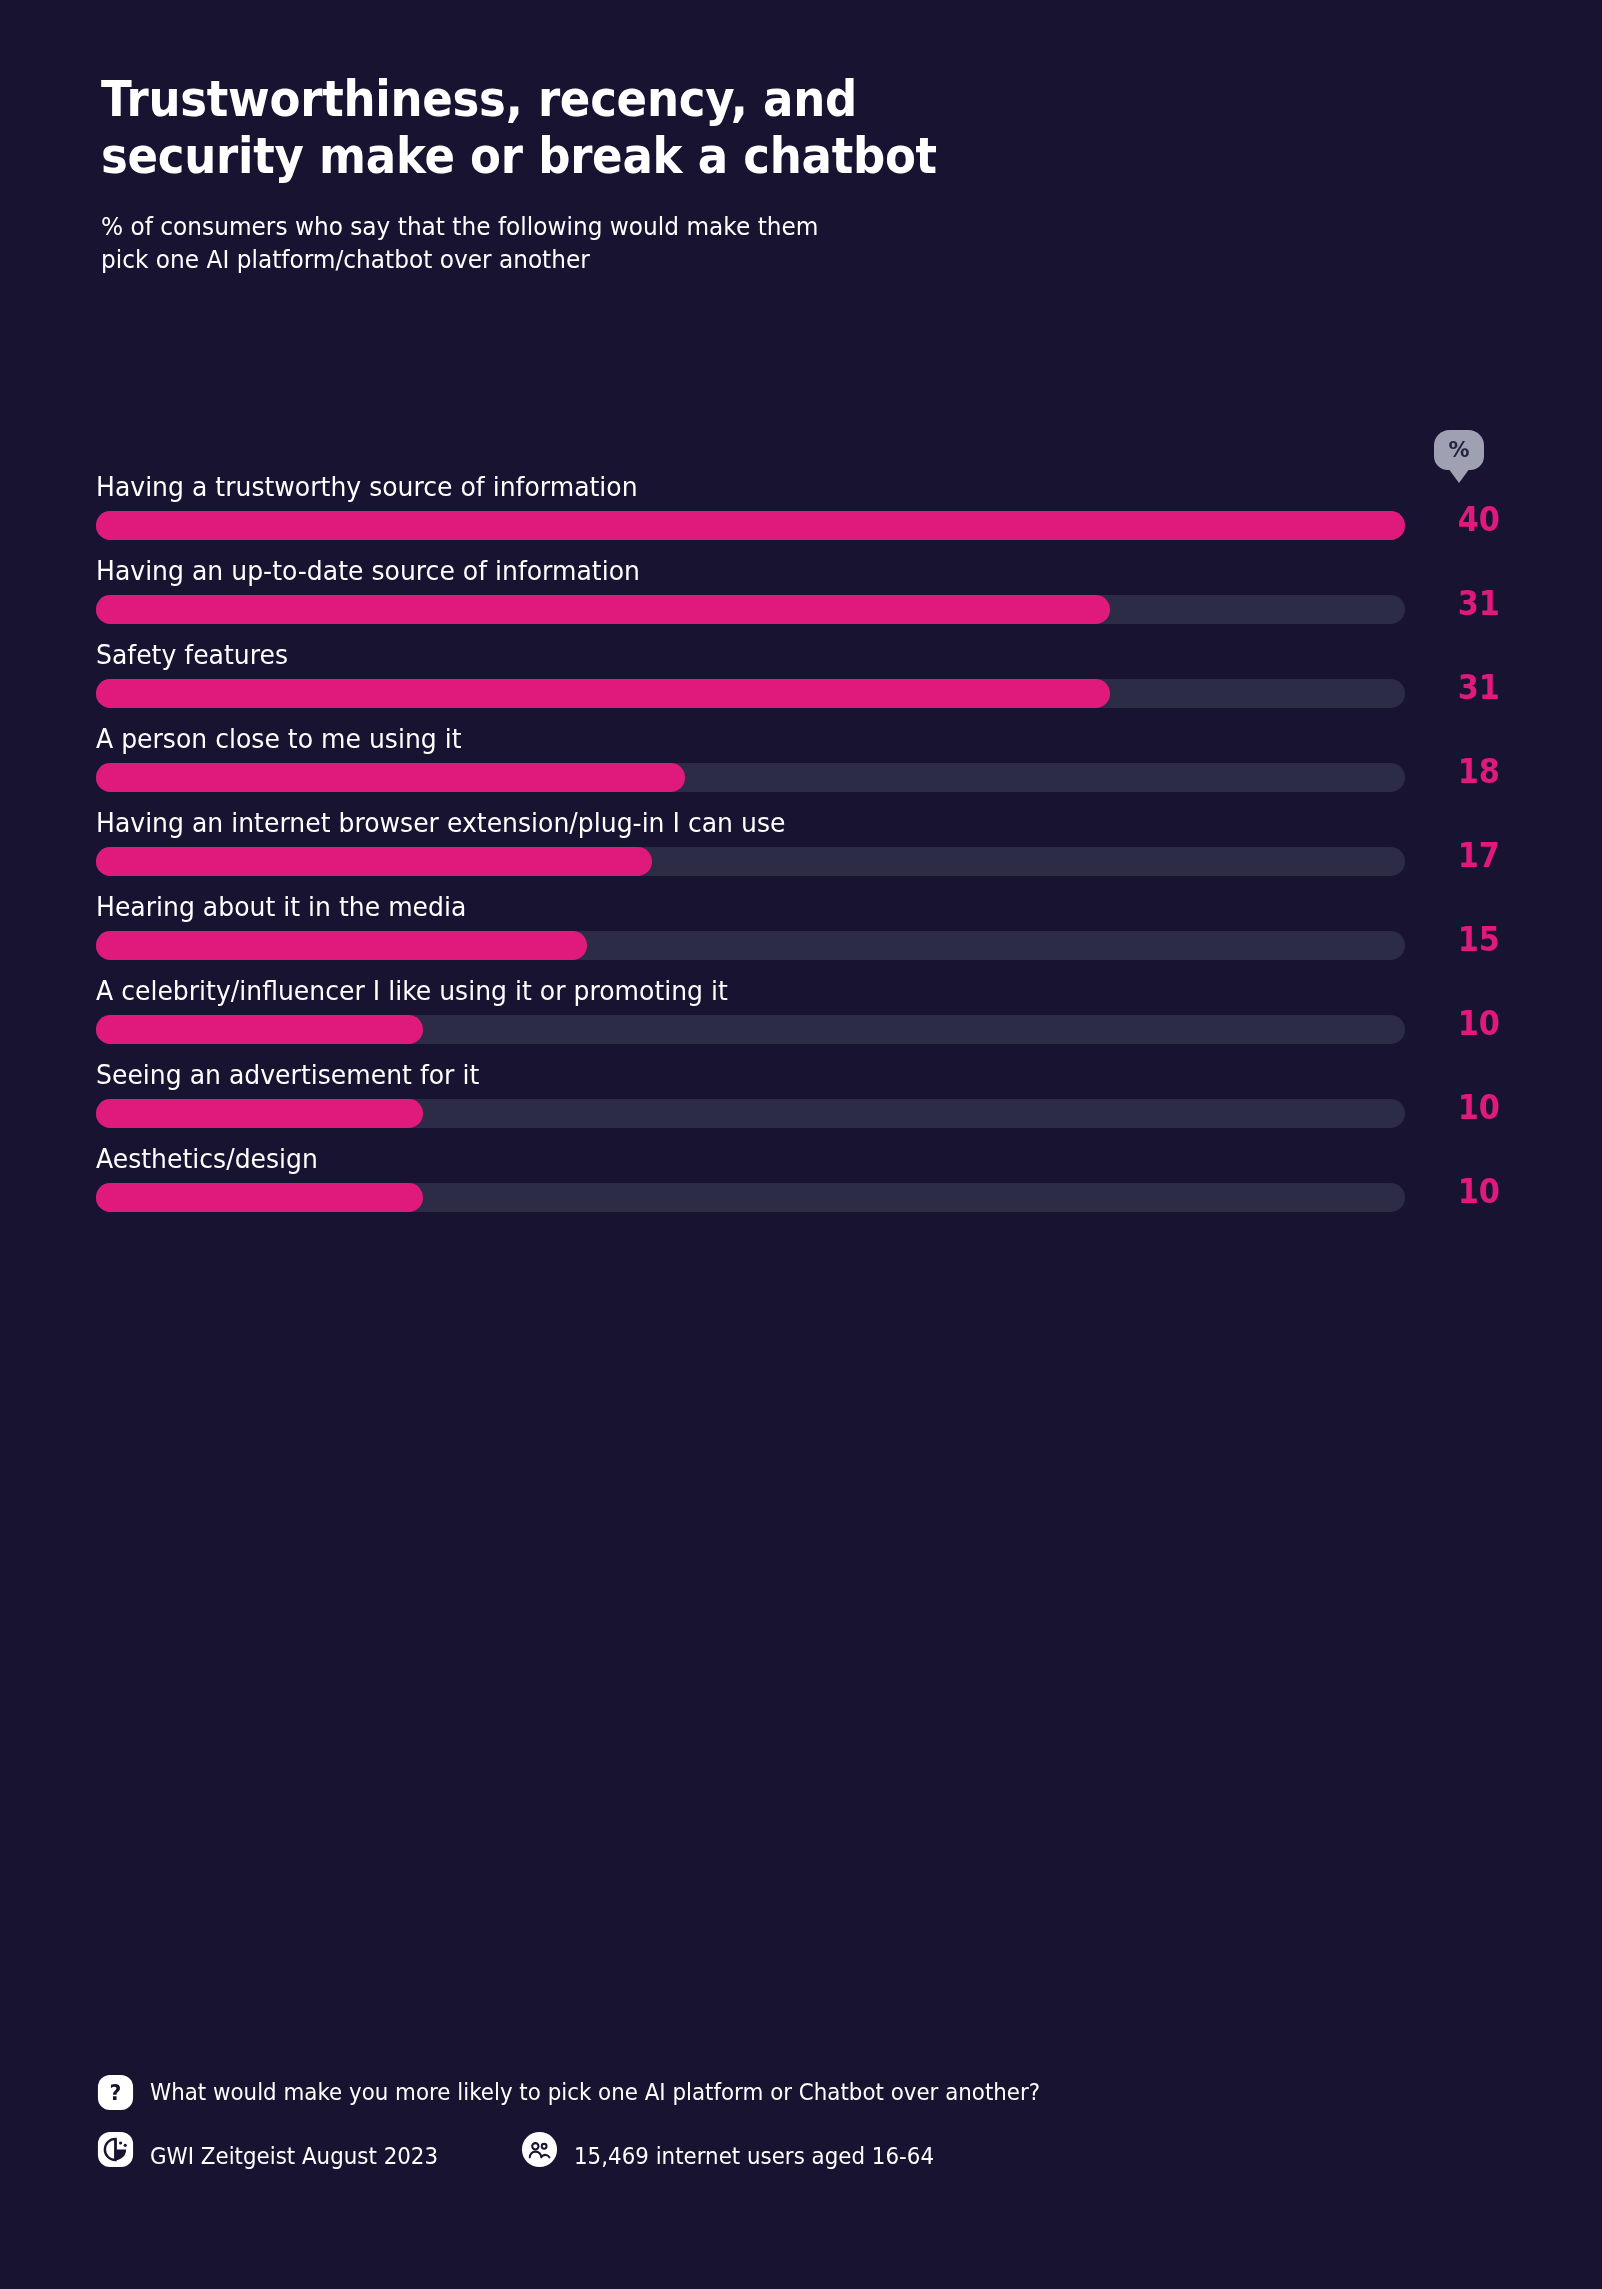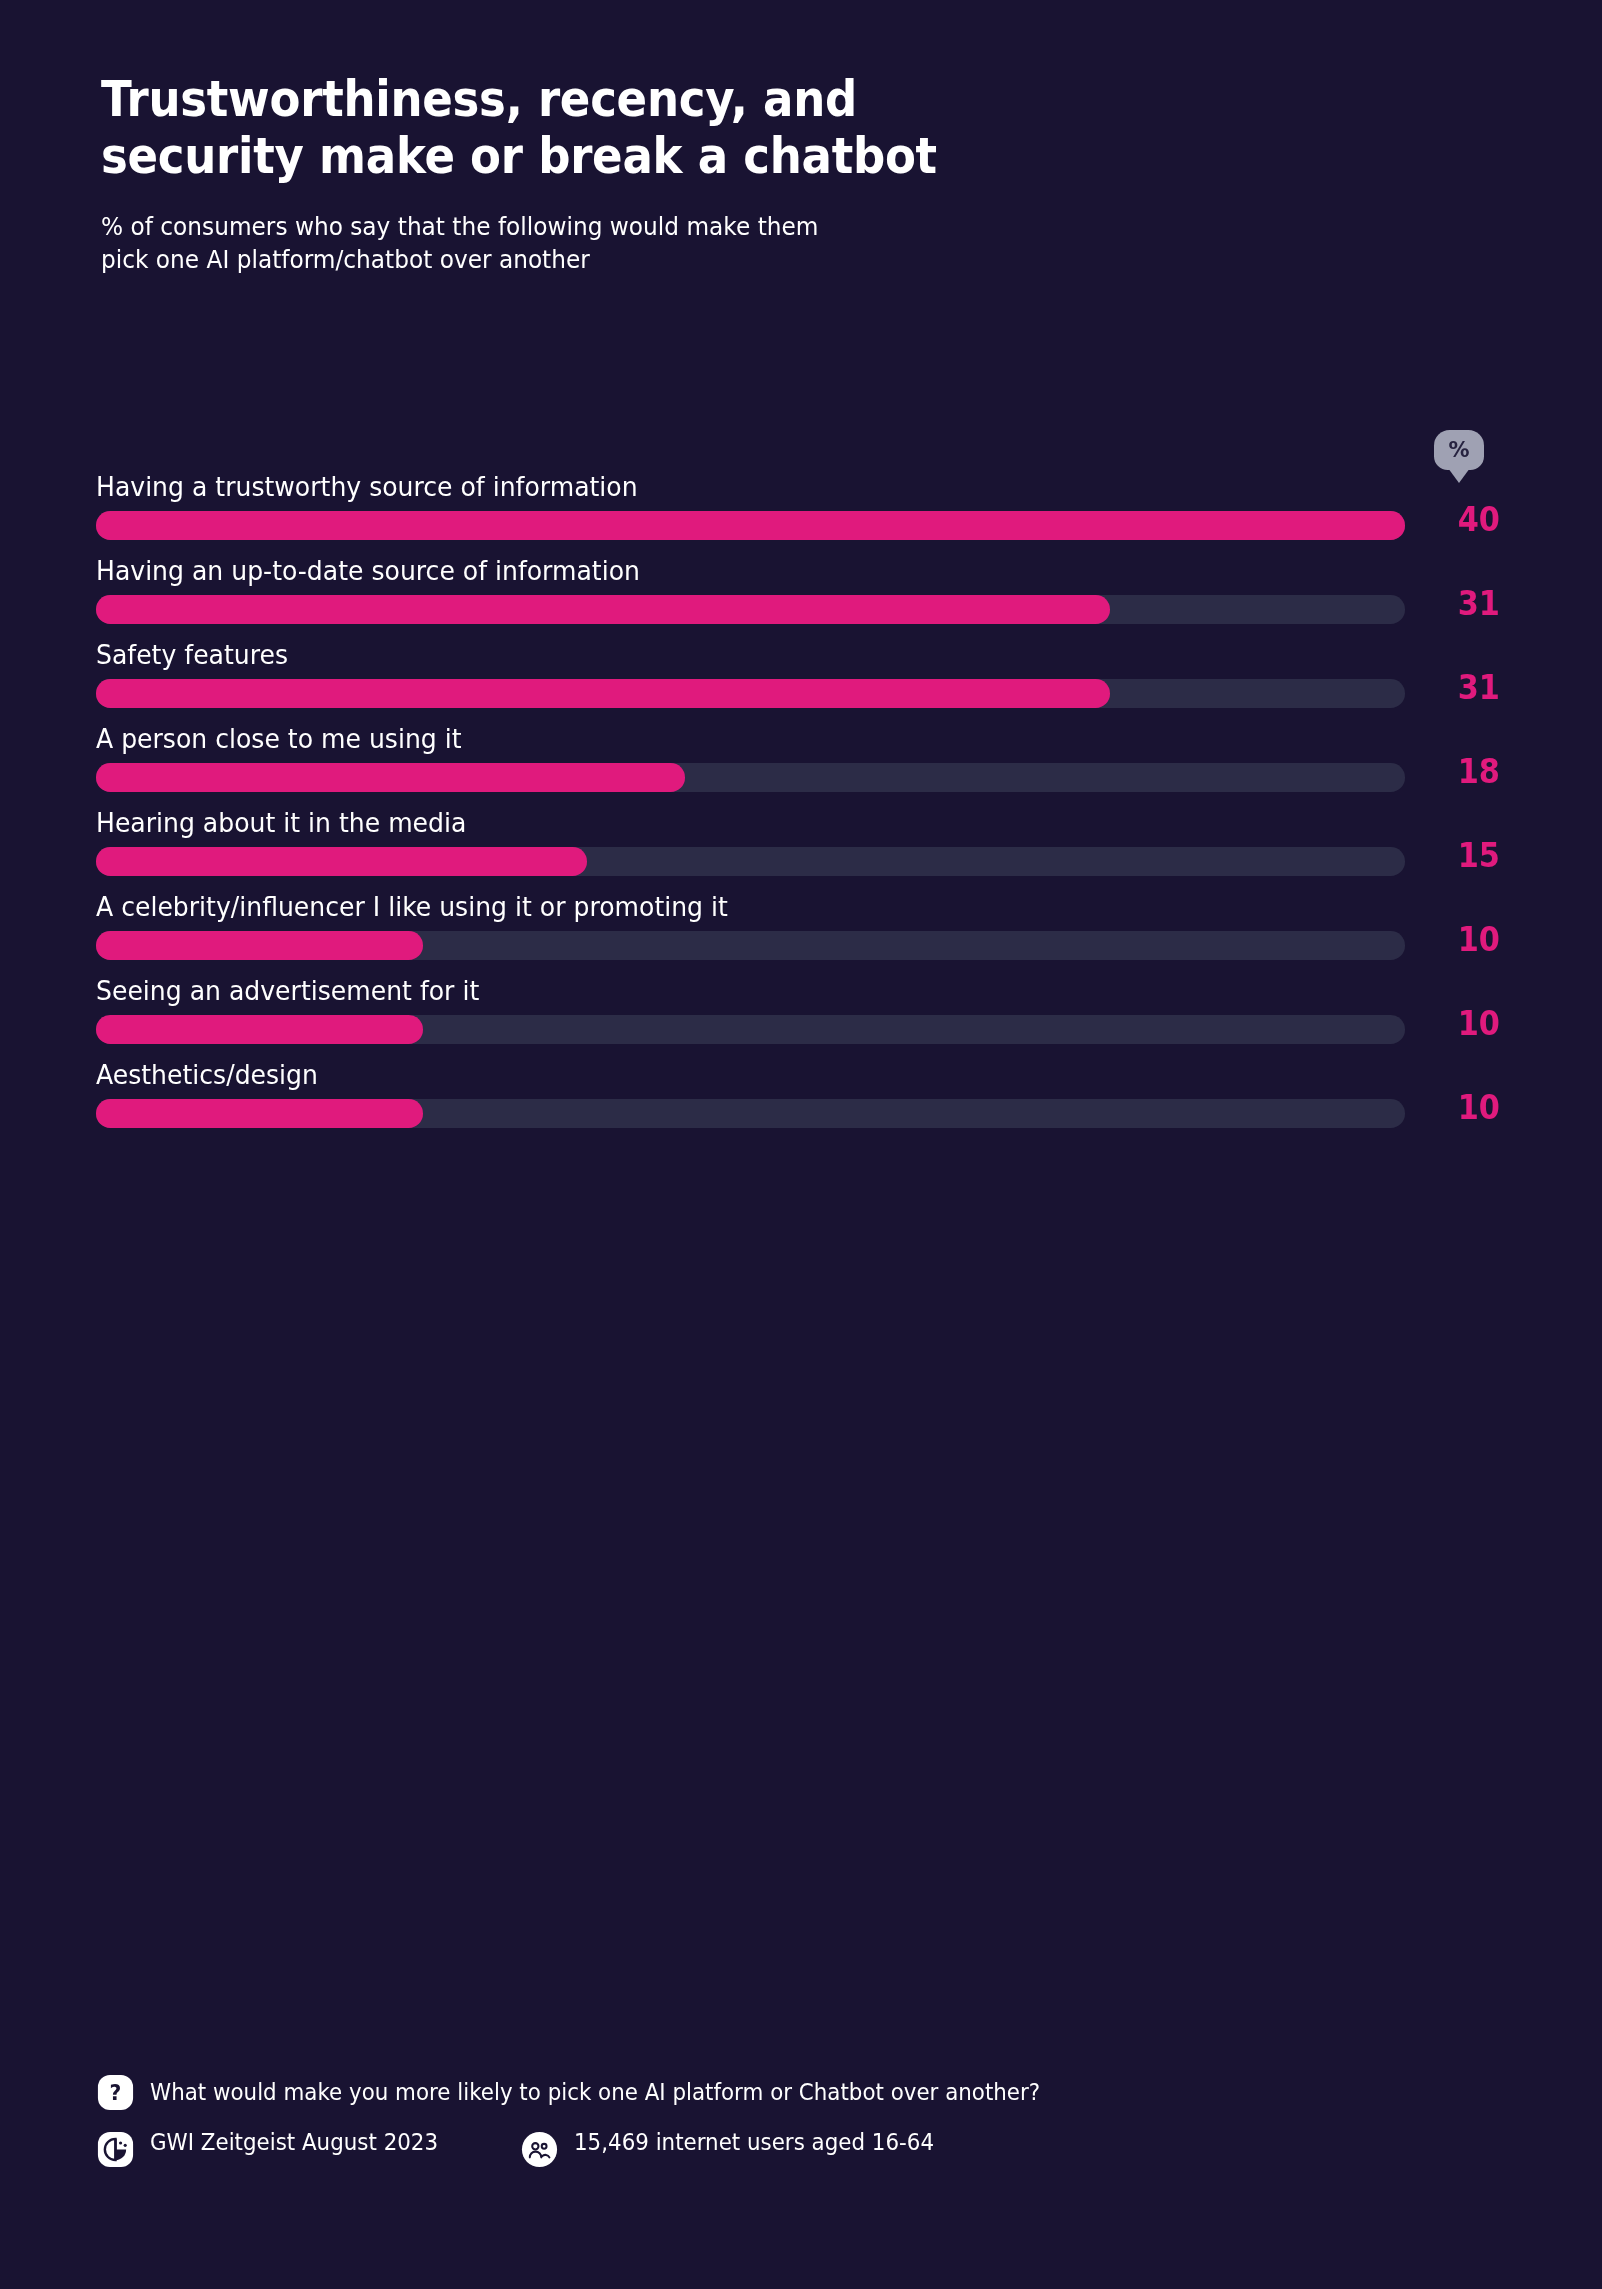--- a/index.html
+++ b/index.html
@@ -167,21 +167,21 @@
     color: #ffffff;
     font-family: "DejaVu Sans", sans-serif;
     font-weight: 400;
     font-size: 23px;
     line-height: 1;
     margin-left: 15.6px;
     white-space: nowrap;
     transform: scaleX(0.93);
     transform-origin: left center;
   }
-  .foot-group { display: flex; align-items: flex-start; }
+  .foot-group { display: flex; align-items: flex-end; }
   .foot-group.second { margin-left: 62px; }
 
   .ic {
     width: 37px;
     height: 37px;
     flex: 0 0 37px;
     display: block;
   }
 </style>
 </head>
@@ -224,20 +224,27 @@
           <div class="bar-fill" style="width: 77.5%;"></div>
         </div>
         <div class="bar-value">31</div>
       </div>
       <div class="row">
         <div class="row-label">A person close to me using it</div>
         <div class="bar-track">
           <div class="bar-fill" style="width: 45%;"></div>
         </div>
         <div class="bar-value">18</div>
+      </div>
+      <div class="row">
+        <div class="row-label">Having an internet browser extension/plug-in I can use</div>
+        <div class="bar-track">
+          <div class="bar-fill" style="width: 42.5%;"></div>
+        </div>
+        <div class="bar-value">17</div>
       </div>
       <div class="row">
         <div class="row-label">Hearing about it in the media</div>
         <div class="bar-track">
           <div class="bar-fill" style="width: 37.5%;"></div>
         </div>
         <div class="bar-value">15</div>
       </div>
       <div class="row">
         <div class="row-label">A celebrity/influencer I like using it or promoting it</div>

